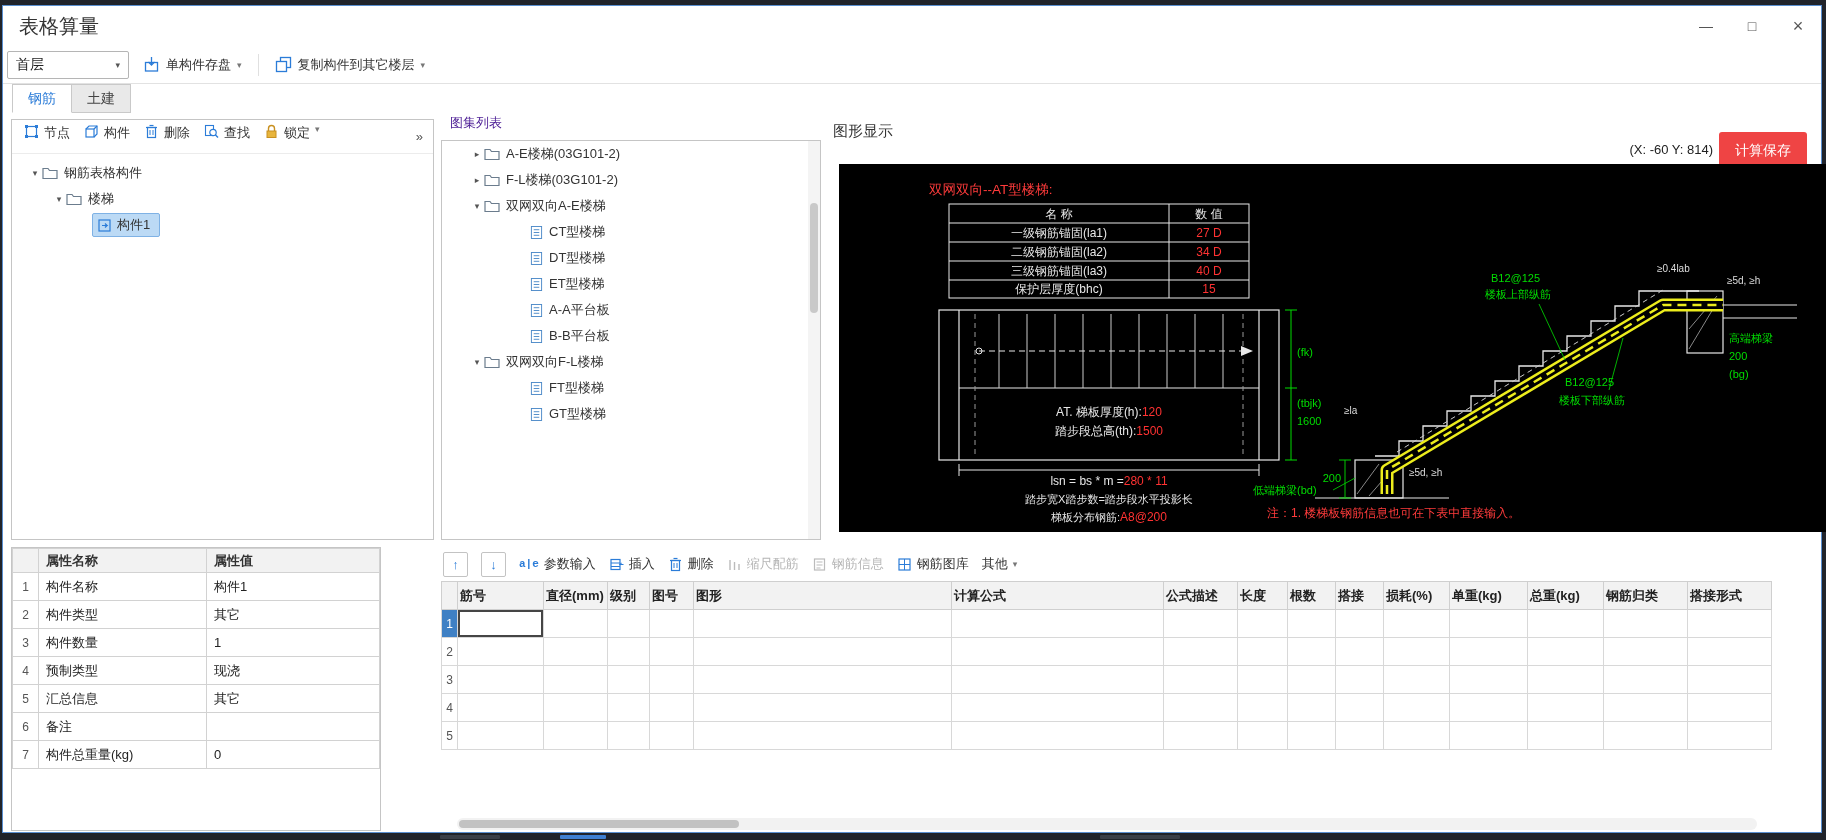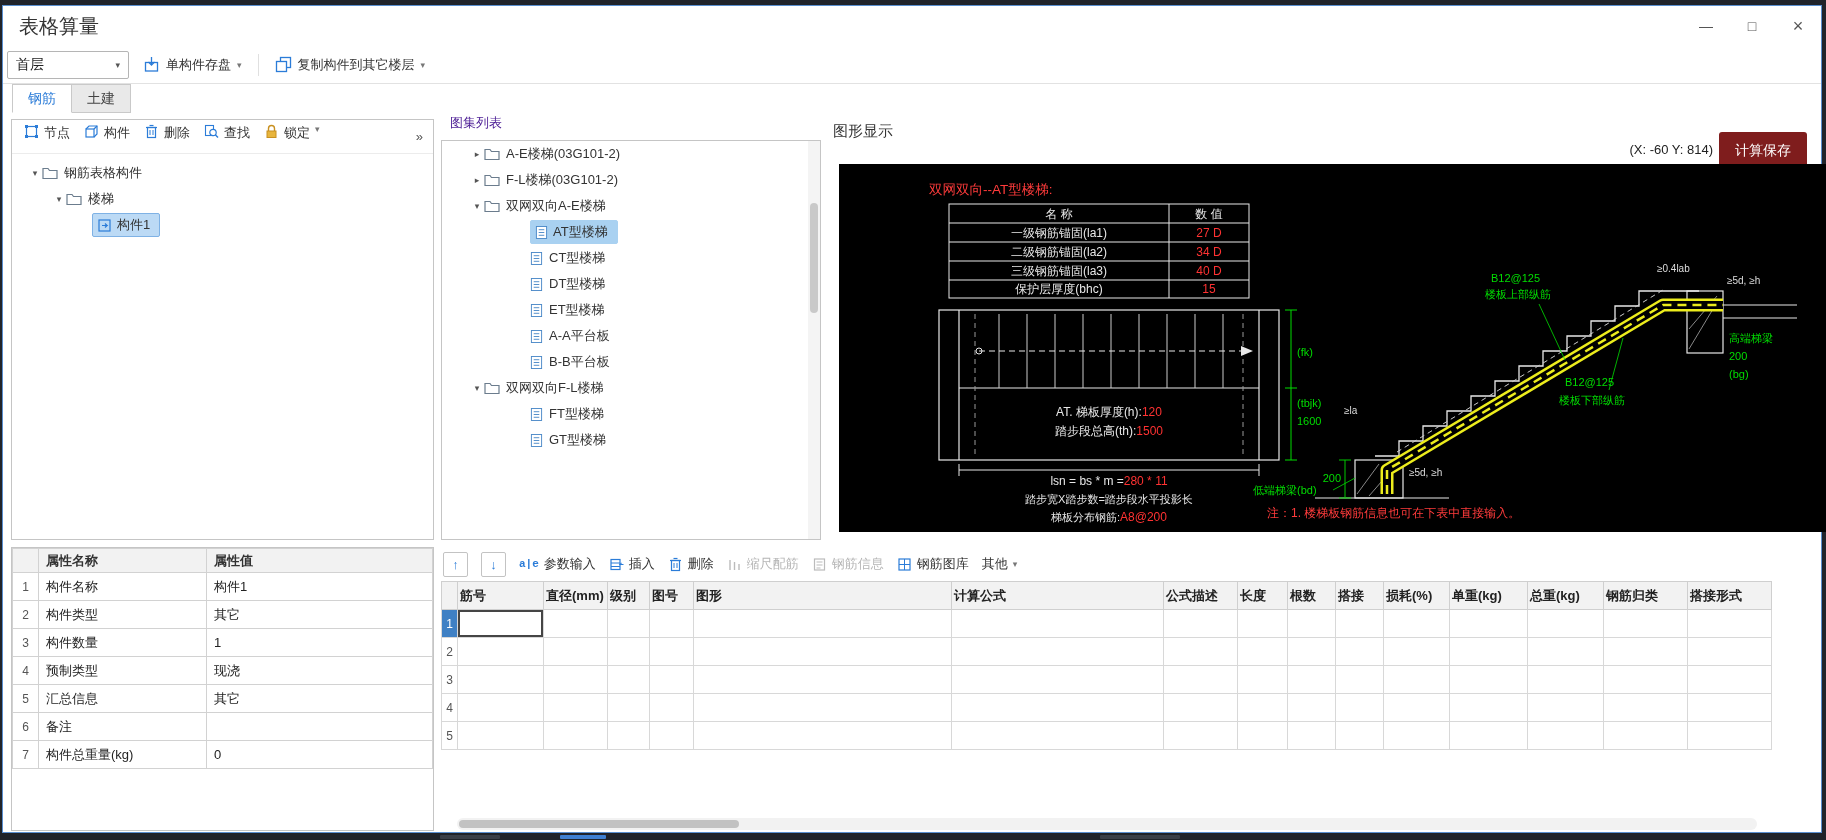--- a/index.html
+++ b/index.html
@@ -24,26 +24,26 @@
 .tb-caret{font-size:9px;color:#777}
 .tb-sep{width:1px;height:22px;background:#e0e0e0;margin:0 2px}
 
 .tabs{display:flex;padding-left:9px;height:29px}
 .tab{height:29px;padding:0 15px;display:flex;align-items:center;font-size:14px;border:1px solid #c9c9c9;background:#e9e9e9;color:#444}
 .tab+.tab{border-left:none}
 .tab.active{background:#fff;color:#2b7cd8;border-bottom-color:#fff}
 
 .panel{position:absolute;background:#fff;border:1px solid #c5c5c5}
 .tree-panel{left:8px;top:113px;width:423px;height:421px}
-.props-panel{left:8px;top:541px;width:423px;height:284px}
+.props-panel{left:8px;top:541px;width:370px;height:284px}
 .atlas-panel{left:438px;top:134px;width:380px;height:400px;overflow:hidden}
 .atlas-title{position:absolute;left:447px;top:108px;font-size:13px;color:#4c1d95}
 .graphic-title{position:absolute;left:830px;top:116px;font-size:15px;color:#333}
 .coords{position:absolute;left:1500px;top:136px;width:210px;text-align:right;font-size:13px;color:#222}
-.calc-save{position:absolute;left:1716px;top:126px;width:88px;height:38px;background:#7f1d1d;color:#fff;border:none;border-radius:3px;font-size:14px}
+.calc-save{position:absolute;left:1716px;top:126px;width:88px;height:38px;background:#ef4444;color:#fff;border:none;border-radius:3px;font-size:14px}
 .cad{position:absolute;left:836px;top:158px;width:1160px;height:368px;background:#000}
 .bottom-panel{position:absolute;left:438px;top:541px;width:1379px;height:284px;background:#fff}
 
 .tp-toolbar{height:34px;display:flex;align-items:center;gap:2px;padding:0 6px;border-bottom:1px solid #ececec}
 .tp-item{display:flex;gap:5px;font-size:13px;color:#333;padding:0 6px;height:26px;background:#fff;border:none}
 .tp-more{margin-left:auto;color:#555;font-size:13px;padding-right:4px}
 .tree-row{height:26px;display:flex;align-items:center;font-size:13px;color:#333}
 .t0{padding-left:16px}.t1{padding-left:40px}.t2{padding-left:80px}
 .expander{width:14px;font-size:9px;color:#555;text-align:center;flex:none}
 .tree-ic{margin-right:6px;flex:none}
@@ -285,31 +285,20 @@
           <path d="M1 2.5 h5 l1.5 2 H15 V12.5 H1 Z" fill="#fff" stroke="#6b7c8d" stroke-width="1.2"></path>
         </svg>
       <span>F-L楼梯(03G101-2)</span>
     </div>
     <div class="atlas-row lvl0">
       <span class="expander">▾</span>
       <svg class="tree-ic" width="16" height="14" viewBox="0 0 16 14">
           <path d="M1 2.5 h5 l1.5 2 H15 V12.5 H1 Z" fill="#fff" stroke="#6b7c8d" stroke-width="1.2"></path>
         </svg>
       <span>双网双向A-E楼梯</span>
-    </div>
-    <div class="atlas-row lvl1">
-      <span class="sel-chip" style="background:#a9d1f1;border-color:#a9d1f1">
-        <svg width="13" height="15" viewBox="0 0 14 16">
-            <rect x="1.5" y="1.5" width="11" height="13" fill="#fff" stroke="#4a88c7"></rect>
-            <line x1="4" y1="5" x2="10" y2="5" stroke="#4a88c7"></line>
-            <line x1="4" y1="8" x2="10" y2="8" stroke="#4a88c7"></line>
-            <line x1="4" y1="11" x2="10" y2="11" stroke="#4a88c7"></line>
-          </svg>
-        <span>AT型楼梯</span>
-      </span>
     </div>
     <div class="atlas-row lvl1">
       <svg class="tree-ic" width="13" height="15" viewBox="0 0 14 16">
           <rect x="1.5" y="1.5" width="11" height="13" fill="#fff" stroke="#4a88c7"></rect>
           <line x1="4" y1="5" x2="10" y2="5" stroke="#4a88c7"></line>
           <line x1="4" y1="8" x2="10" y2="8" stroke="#4a88c7"></line>
           <line x1="4" y1="11" x2="10" y2="11" stroke="#4a88c7"></line>
         </svg>
       <span>CT型楼梯</span>
     </div>

